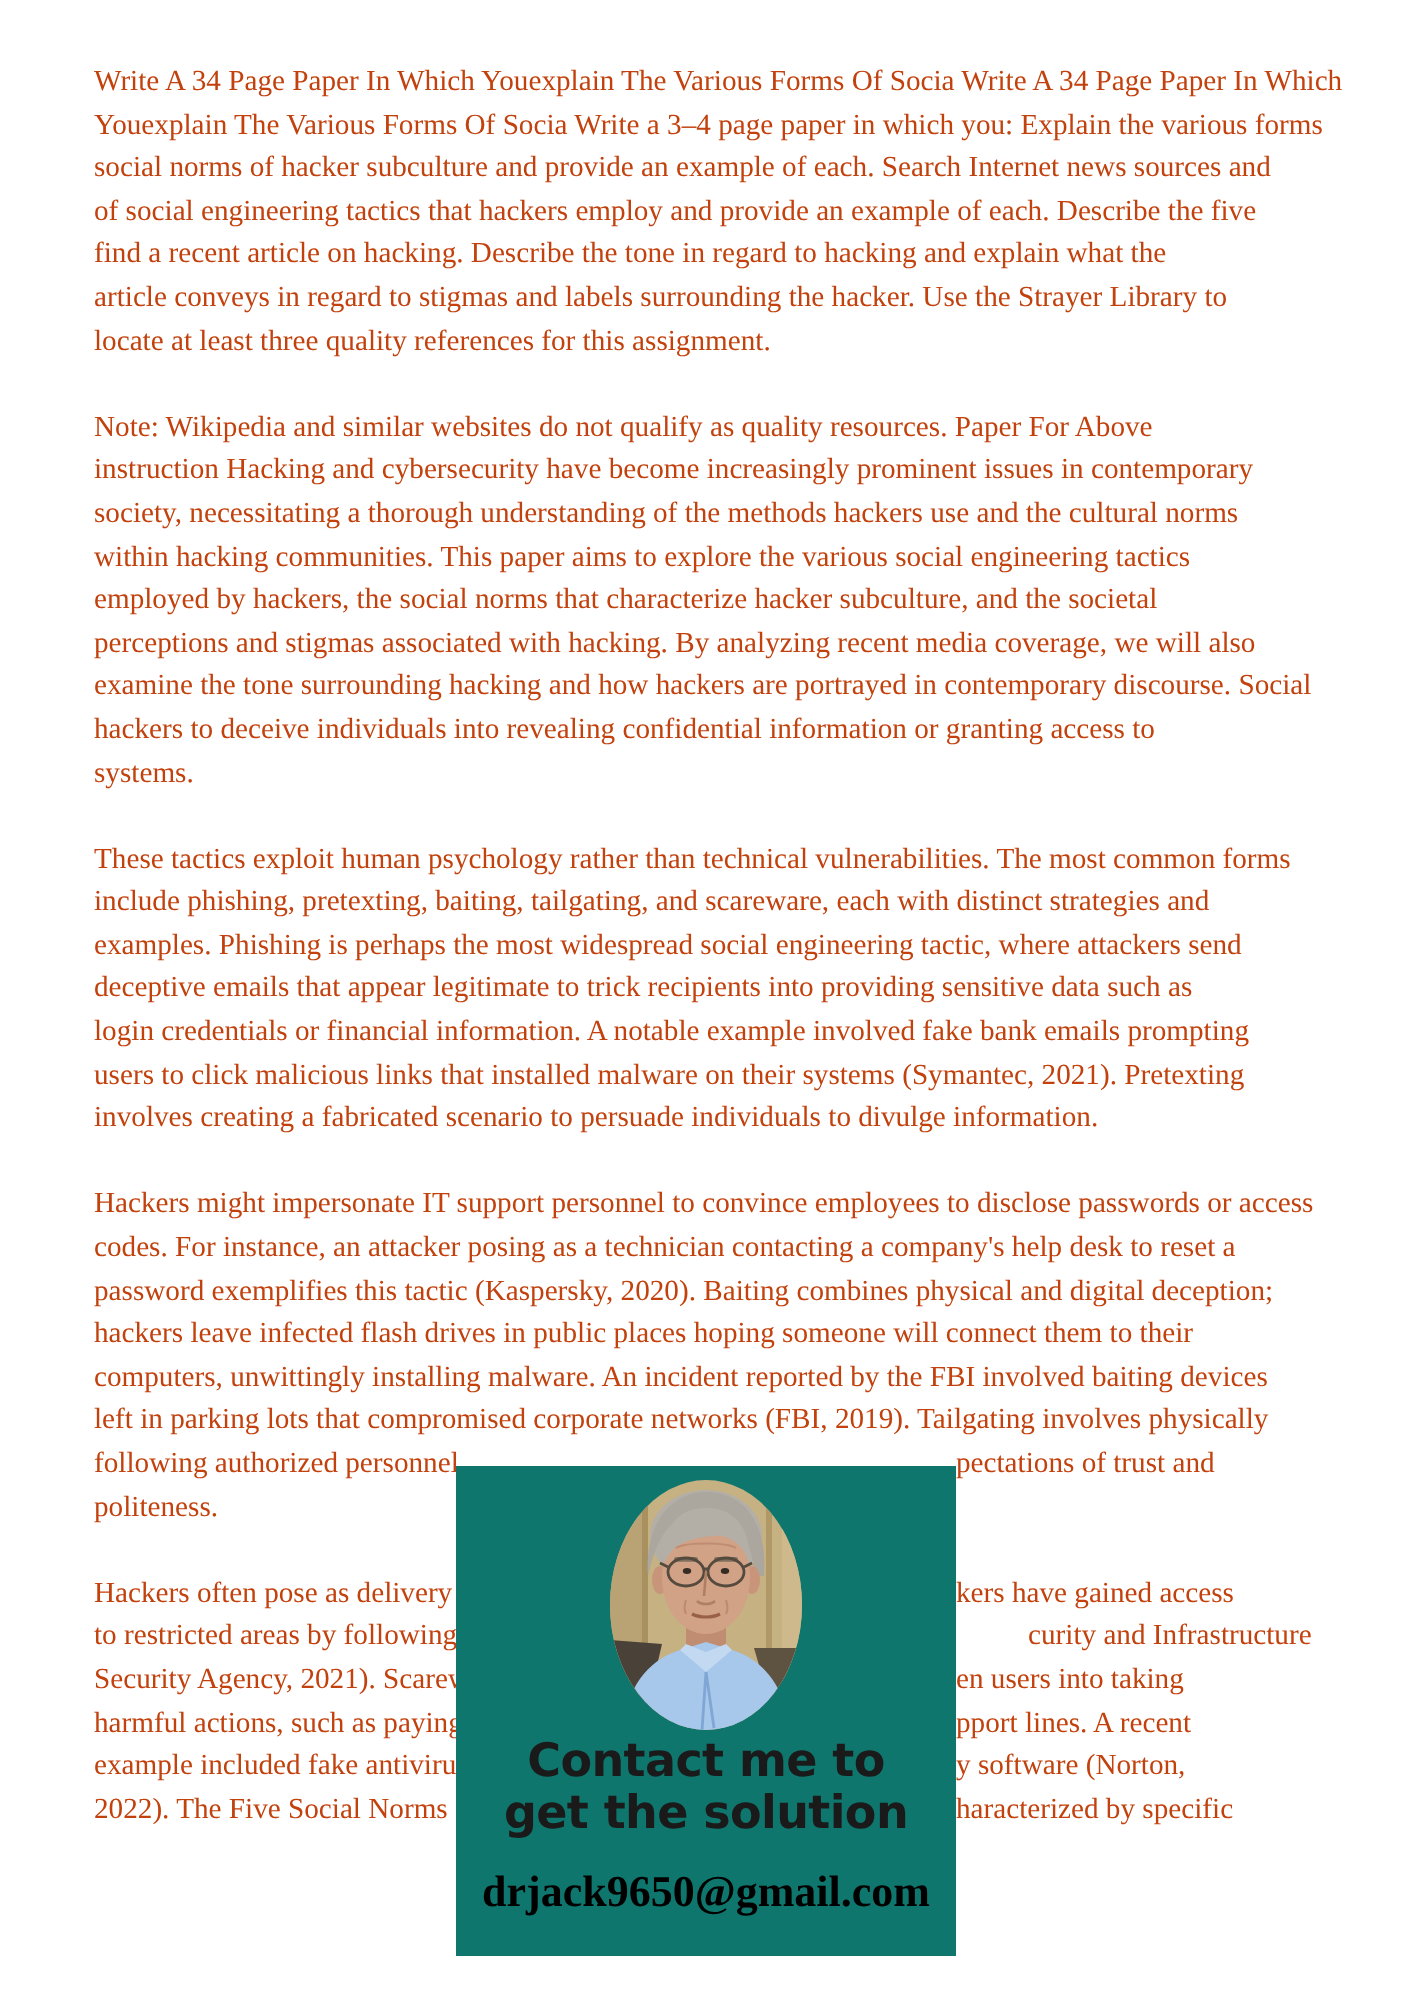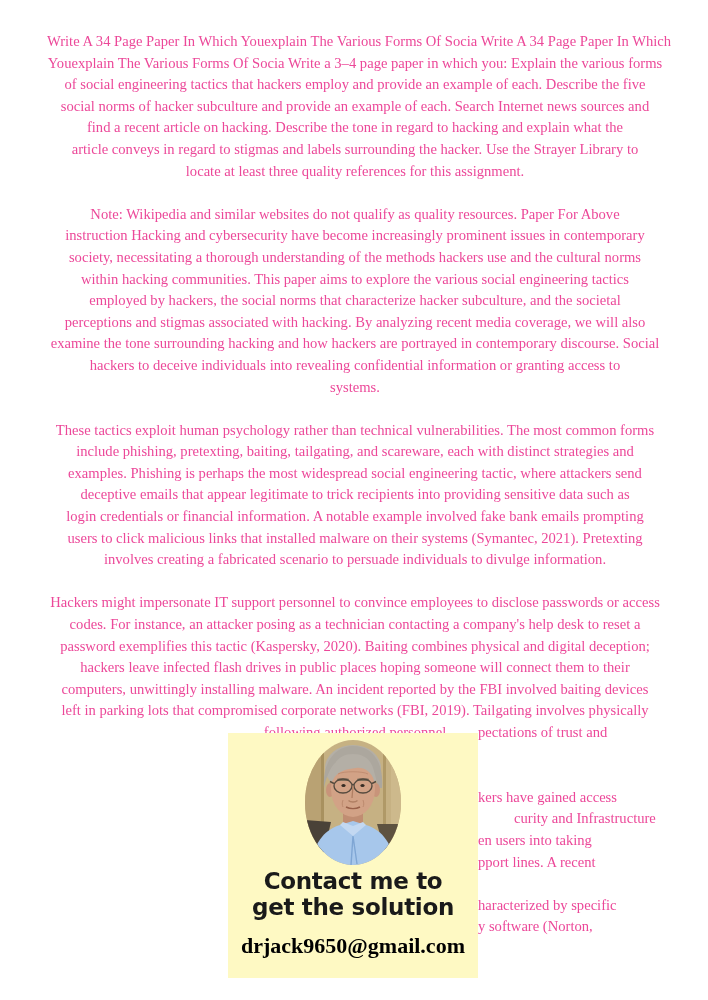--- a/index.html
+++ b/index.html
@@ -54,26 +54,26 @@
     font-family: "Liberation Serif", serif;
     font-weight: bold;
     font-size: 22px;
     line-height: 26px;
     color: #000000;
   }
 </style>
 </head>
 <body style="background: rgb(255, 255, 255);">
 
-<div id="doc-text" style="color: #ec4899; text-align: center;">
+<div id="doc-text" style="color: #c2410c;">
     <div class="para">
       <div class="line">Write A 34 Page Paper In Which Youexplain The Various Forms Of Socia Write A 34 Page Paper In Which</div>
       <div class="line">Youexplain The Various Forms Of Socia Write a 3–4 page paper in which you: Explain the various forms</div>
+      <div class="line">social norms of hacker subculture and provide an example of each. Search Internet news sources and</div>
       <div class="line">of social engineering tactics that hackers employ and provide an example of each. Describe the five</div>
-      <div class="line">social norms of hacker subculture and provide an example of each. Search Internet news sources and</div>
       <div class="line">find a recent article on hacking. Describe the tone in regard to hacking and explain what the</div>
       <div class="line">article conveys in regard to stigmas and labels surrounding the hacker. Use the Strayer Library to</div>
       <div class="line">locate at least three quality references for this assignment.</div>
     </div>
     <div class="para">
       <div class="line">Note: Wikipedia and similar websites do not qualify as quality resources. Paper For Above</div>
       <div class="line">instruction Hacking and cybersecurity have become increasingly prominent issues in contemporary</div>
       <div class="line">society, necessitating a thorough understanding of the methods hackers use and the cultural norms</div>
       <div class="line">within hacking communities. This paper aims to explore the various social engineering tactics</div>
       <div class="line">employed by hackers, the social norms that characterize hacker subculture, and the societal</div>
@@ -99,26 +99,26 @@
       <div class="line">computers, unwittingly installing malware. An incident reported by the FBI involved baiting devices</div>
       <div class="line">left in parking lots that compromised corporate networks (FBI, 2019). Tailgating involves physically</div>
       <div class="line"><span>following authorized personnel</span><span class="frag-right" style="left: 431px;">pectations of trust and</span></div>
       <div class="line">politeness.</div>
     </div>
     <div class="para">
       <div class="line"><span>Hackers often pose as delivery p</span><span class="frag-right" style="left: 431px;">kers have gained access</span></div>
       <div class="line"><span>to restricted areas by following</span><span class="frag-right" style="left: 431px; padding-left: 36px;">curity and Infrastructure</span></div>
       <div class="line"><span>Security Agency, 2021). Scarew</span><span class="frag-right" style="left: 431px;">en users into taking</span></div>
       <div class="line"><span>harmful actions, such as paying</span><span class="frag-right" style="left: 431px;">pport lines. A recent</span></div>
-      <div class="line"><span>example included fake antivirus</span><span class="frag-right" style="left: 431px; margin-top: 43px;">y software (Norton,</span></div>
+      <div class="line"><span>example included fake antivirus</span><span class="frag-right" style="left: 431px;">y software (Norton,</span></div>
       <div class="line"><span>2022). The Five Social Norms o</span><span class="frag-right" style="left: 431px;">haracterized by specific</span></div>
     </div>
   </div>
 
-<div id="overlay" style="background: #fef9c3;">
+<div id="overlay" style="background: #0f766e;">
   <div id="portrait">
     <svg width="96" height="125" viewBox="0 0 96 125" xmlns="http://www.w3.org/2000/svg">
       <defs>
         <clipPath id="ovalClip">
             <ellipse cx="48" cy="62.5" rx="48" ry="62.5"></ellipse>
           </clipPath>
       </defs>
       <g clip-path="url(#ovalClip)">
         <rect width="96" height="125" fill="#c6b183"></rect>
         <rect x="0" y="0" width="18" height="125" fill="#b9a273"></rect>

